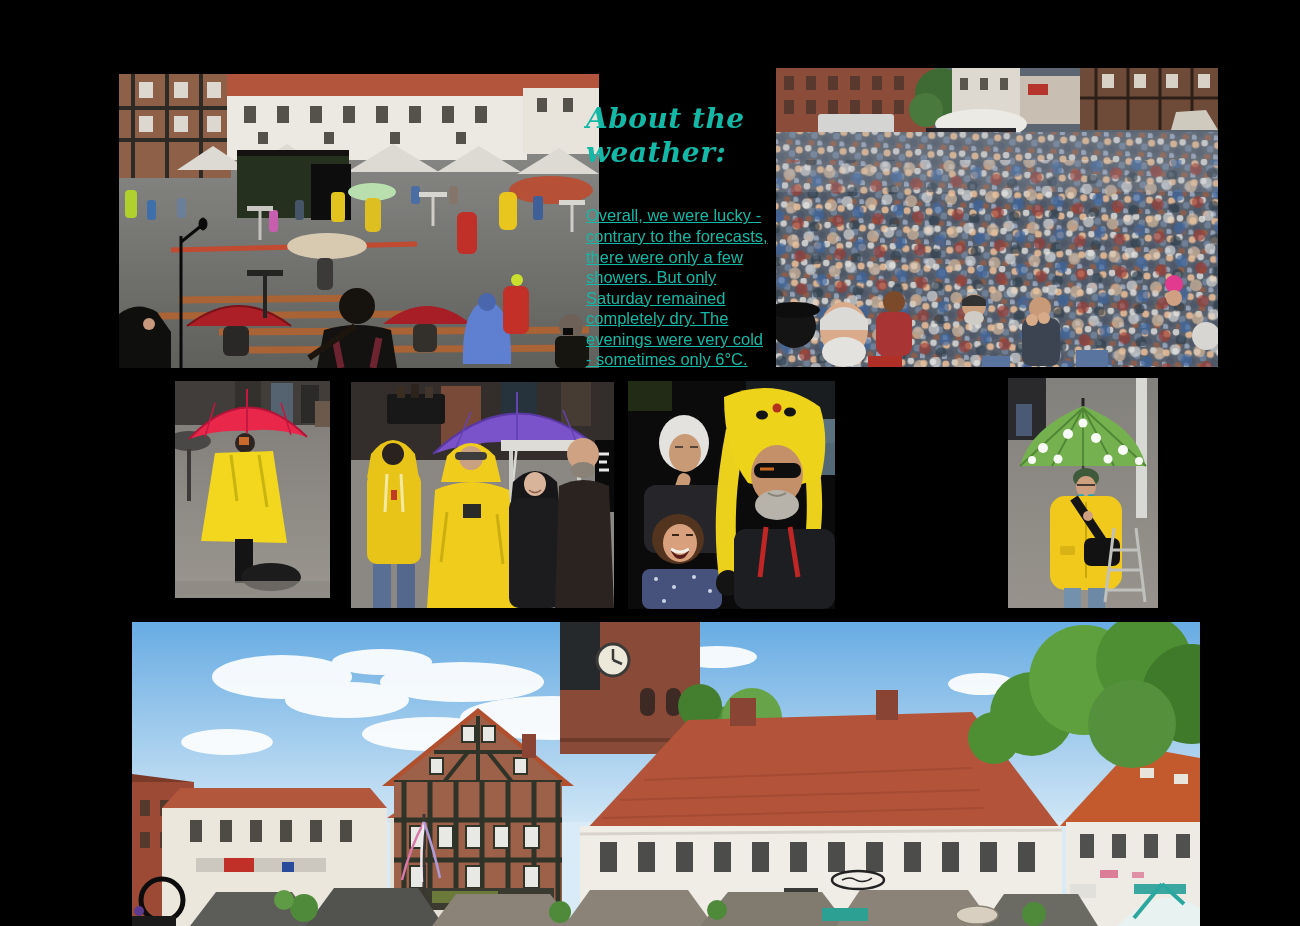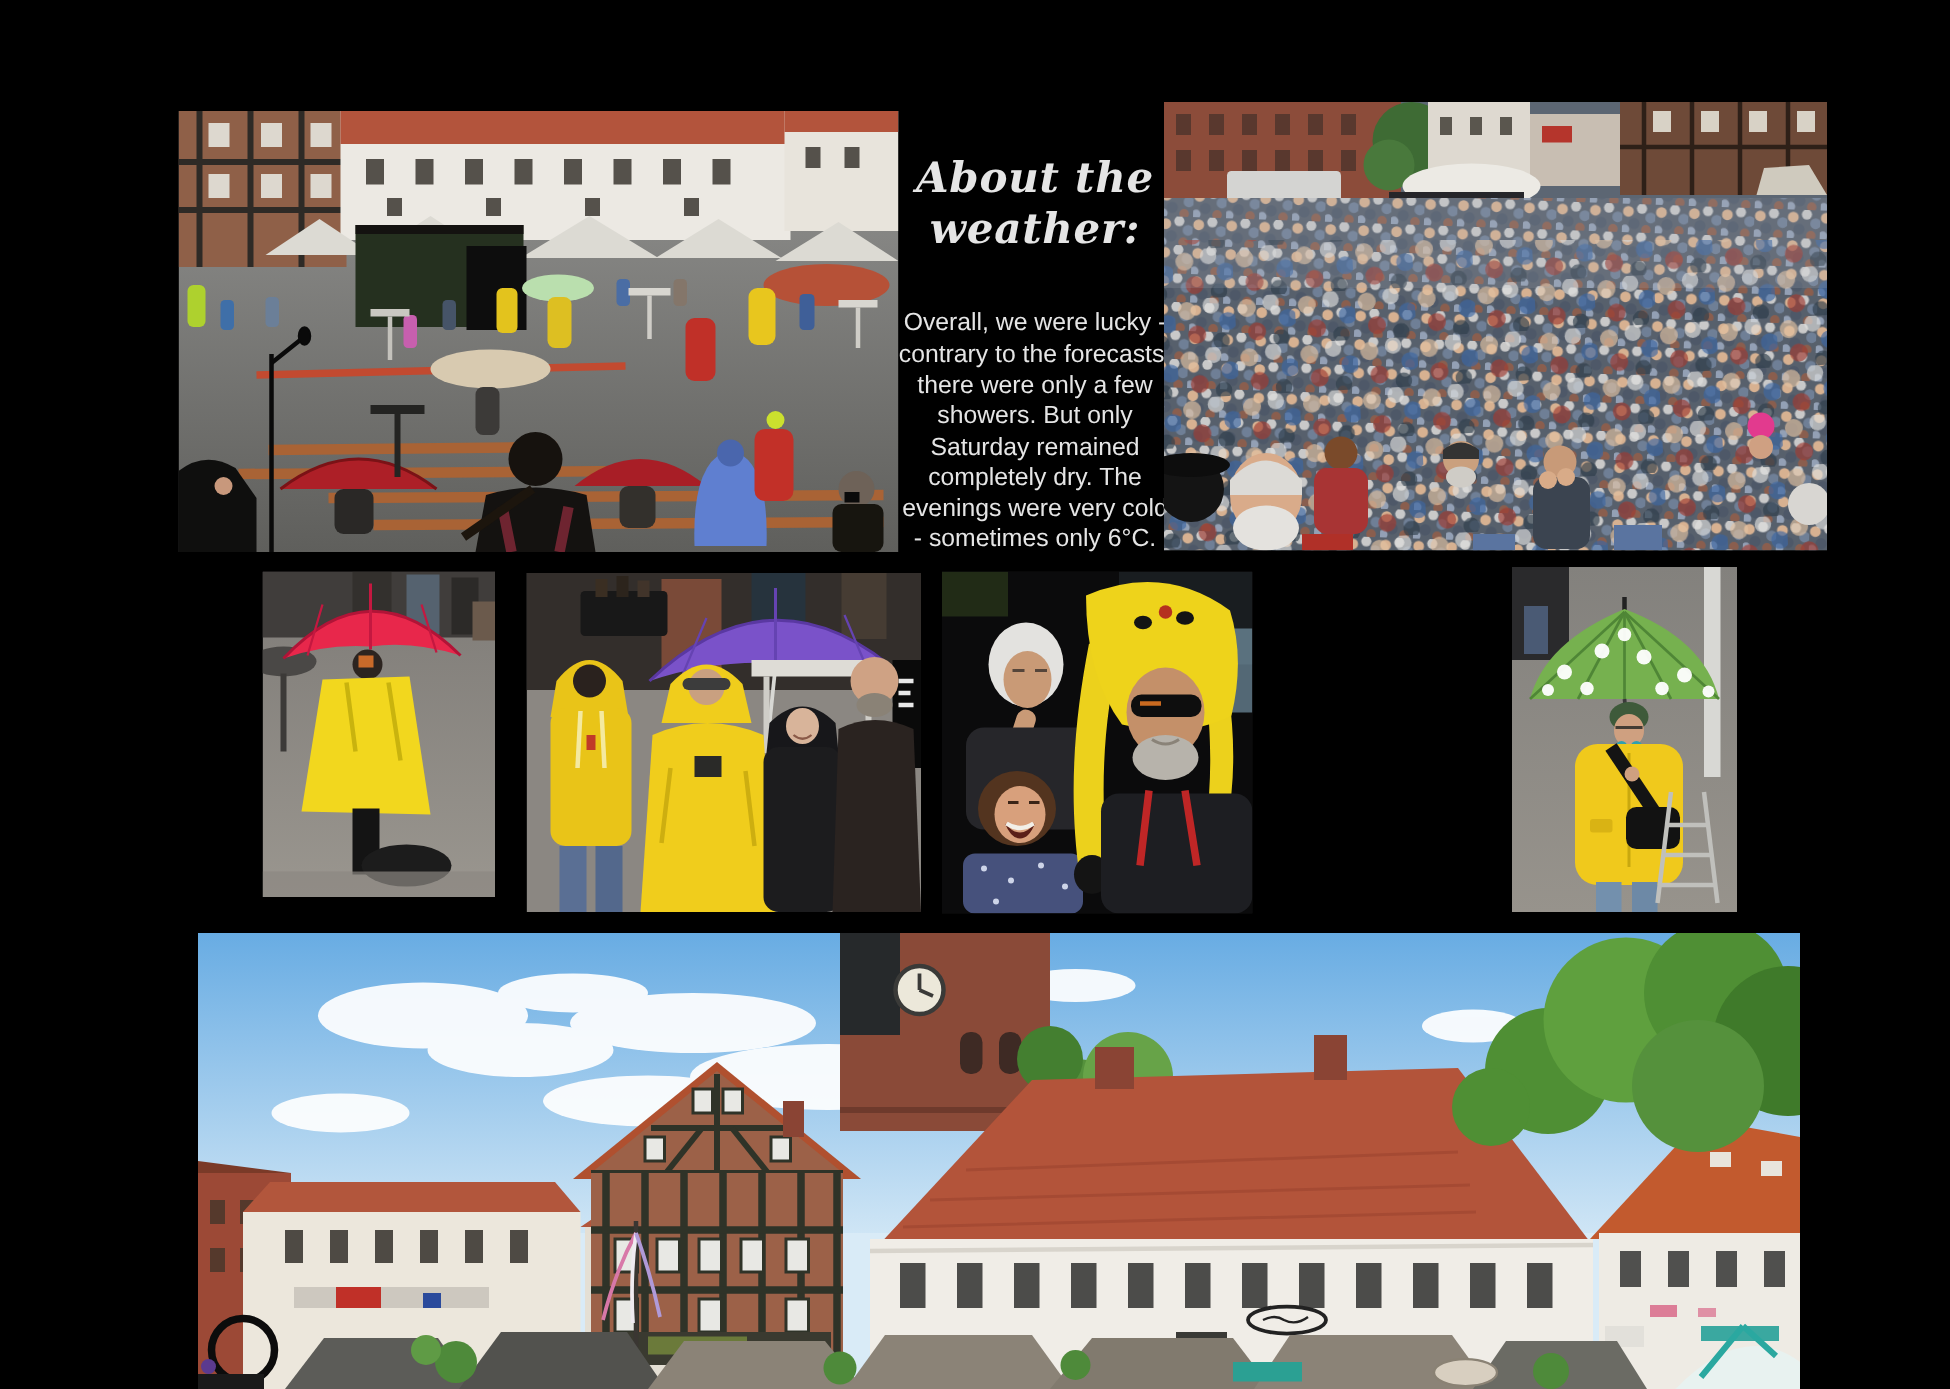--- a/index.html
+++ b/index.html
@@ -1,24 +1,24 @@
 <!DOCTYPE html>
 <html><head>
 <meta charset="utf-8">
 <style>
   html,body{margin:0;padding:0;background:#000;}
   #canvas{position:relative;width:1300px;height:926px;background:#000;overflow:hidden;
           font-family:"Liberation Sans",sans-serif;}
   .photo{position:absolute;overflow:hidden;background:#111;}
   .photo svg{display:block;width:100%;height:100%;}
-  .txt{position:absolute;color:#e5e5e5;text-align:center;white-space:pre-line;}
+  .txt{position:absolute;color:#14b8a6;white-space:pre-line;}
   .heading{font-family:"DejaVu Serif",serif;font-style:italic;font-weight:600;
            font-size:28px;line-height:1.22;letter-spacing:.5px;margin:0;}
   .para{font-size:16.5px;line-height:20.6px;font-weight:400;margin:0;}
-  .about-body{margin-top:17px;}
+  .about-body{margin-top:17px;text-decoration:underline;}
 </style>
 </head>
 <body>
 
 <div id="canvas" style="background: rgb(0, 0, 0);">
 
   <figure class="photo" style="left:119px;top:74px;width:480px;height:294px;margin:0;">
     <svg viewBox="0 0 480 294" preserveAspectRatio="none">
       <defs>
         <linearGradient id="pav1" x1="0" y1="0" x2="0" y2="1">

